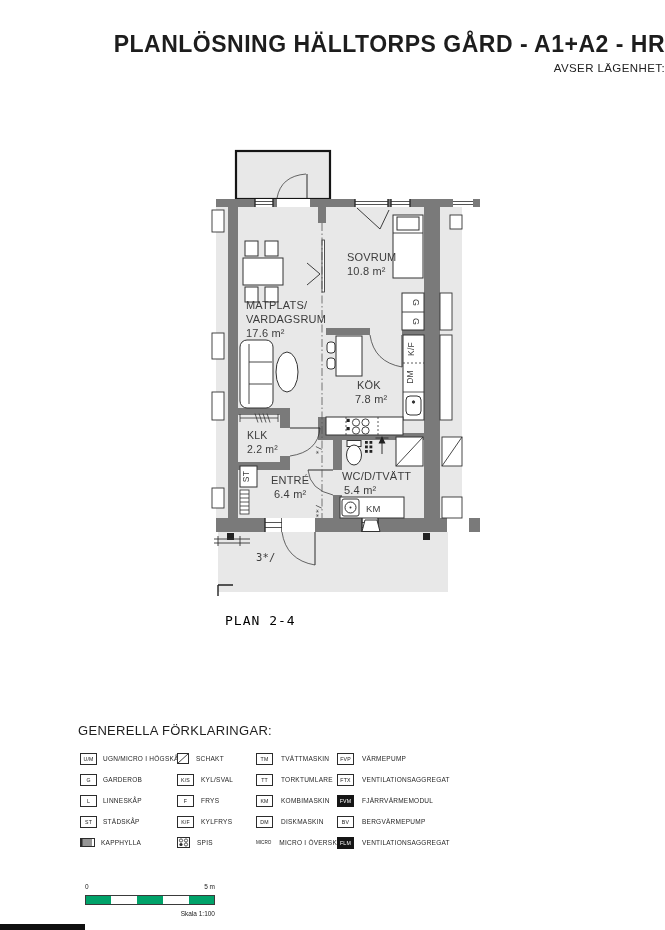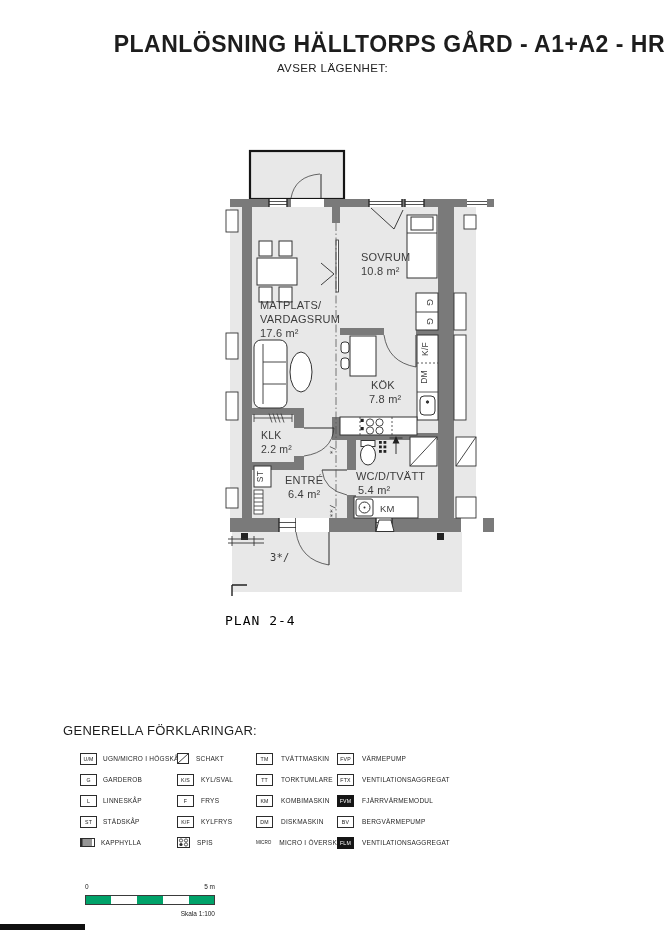--- a/index.html
+++ b/index.html
@@ -1,30 +1,30 @@
 <!DOCTYPE html>
 <html><head>
 <meta charset="utf-8">
 <style>
   html,body{margin:0;padding:0;background:#fff;}
   #page{position:relative;width:665px;height:930px;background:#ffffff;overflow:hidden;
         font-family:"Liberation Sans",sans-serif;color:#222;}
   
   .title{position:absolute;top:31px;left:0;width:665px;text-align:right;
          font-size:23px;font-weight:700;letter-spacing:.5px;color:#1d1d1d;}
-  .sub1{position:absolute;top:62px;left:0;width:665px;text-align:center;
+  .sub1{position:absolute;top:62px;left:0;width:665px;text-align:right;
         font-size:11.5px;letter-spacing:.4px;color:#222;}
   .sub2{position:absolute;top:79px;left:0;width:665px;text-align:center;
         font-size:11.5px;letter-spacing:.4px;color:#222;}
   
-  #plan-wrap{position:absolute;left:184px;top:130px;width:330px;height:480px;}
+  #plan-wrap{position:absolute;left:170px;top:130px;width:330px;height:480px;}
   .plan-name{position:absolute;left:225px;top:613px;font-family:"DejaVu Sans Mono",monospace;
              font-size:13px;letter-spacing:1px;color:#000000;}
   
-  .legend-heading{position:absolute;left:63px;top:723px;font-size:13px;letter-spacing:.3px;color:#1d1d1d;}
+  .legend-heading{position:absolute;left:78px;top:723px;font-size:13px;letter-spacing:.3px;color:#1d1d1d;}
   .lcol{position:absolute;top:748px;}
   .lcol0{left:80px;}  .lcol1{left:177px;}  .lcol2{left:256px;}  .lcol3{left:337px;}
   .lrow{display:flex;align-items:center;height:21px;}
   .licon{flex:0 0 auto;display:flex;align-items:center;justify-content:center;}
   .lbox{min-width:13px;height:10px;padding:0 1px;border:1px solid #2c2c2c;background:#fff;
         font-size:5.2px;line-height:10px;text-align:center;color:#1a1a1a;letter-spacing:.2px;}
   .lbox.filled{background:#151515;color:#fff;border-color:#151515;}
   .lplain{font-size:4.6px;color:#1a1a1a;min-width:15px;text-align:center;}
   .lgap0{margin-right:6px;} .lgap1{margin-right:7px;} .lgap2{margin-right:8px;} .lgap3{margin-right:8px;}
   .llabel{font-size:6.5px;letter-spacing:.25px;color:#1f1f1f;white-space:nowrap;}

